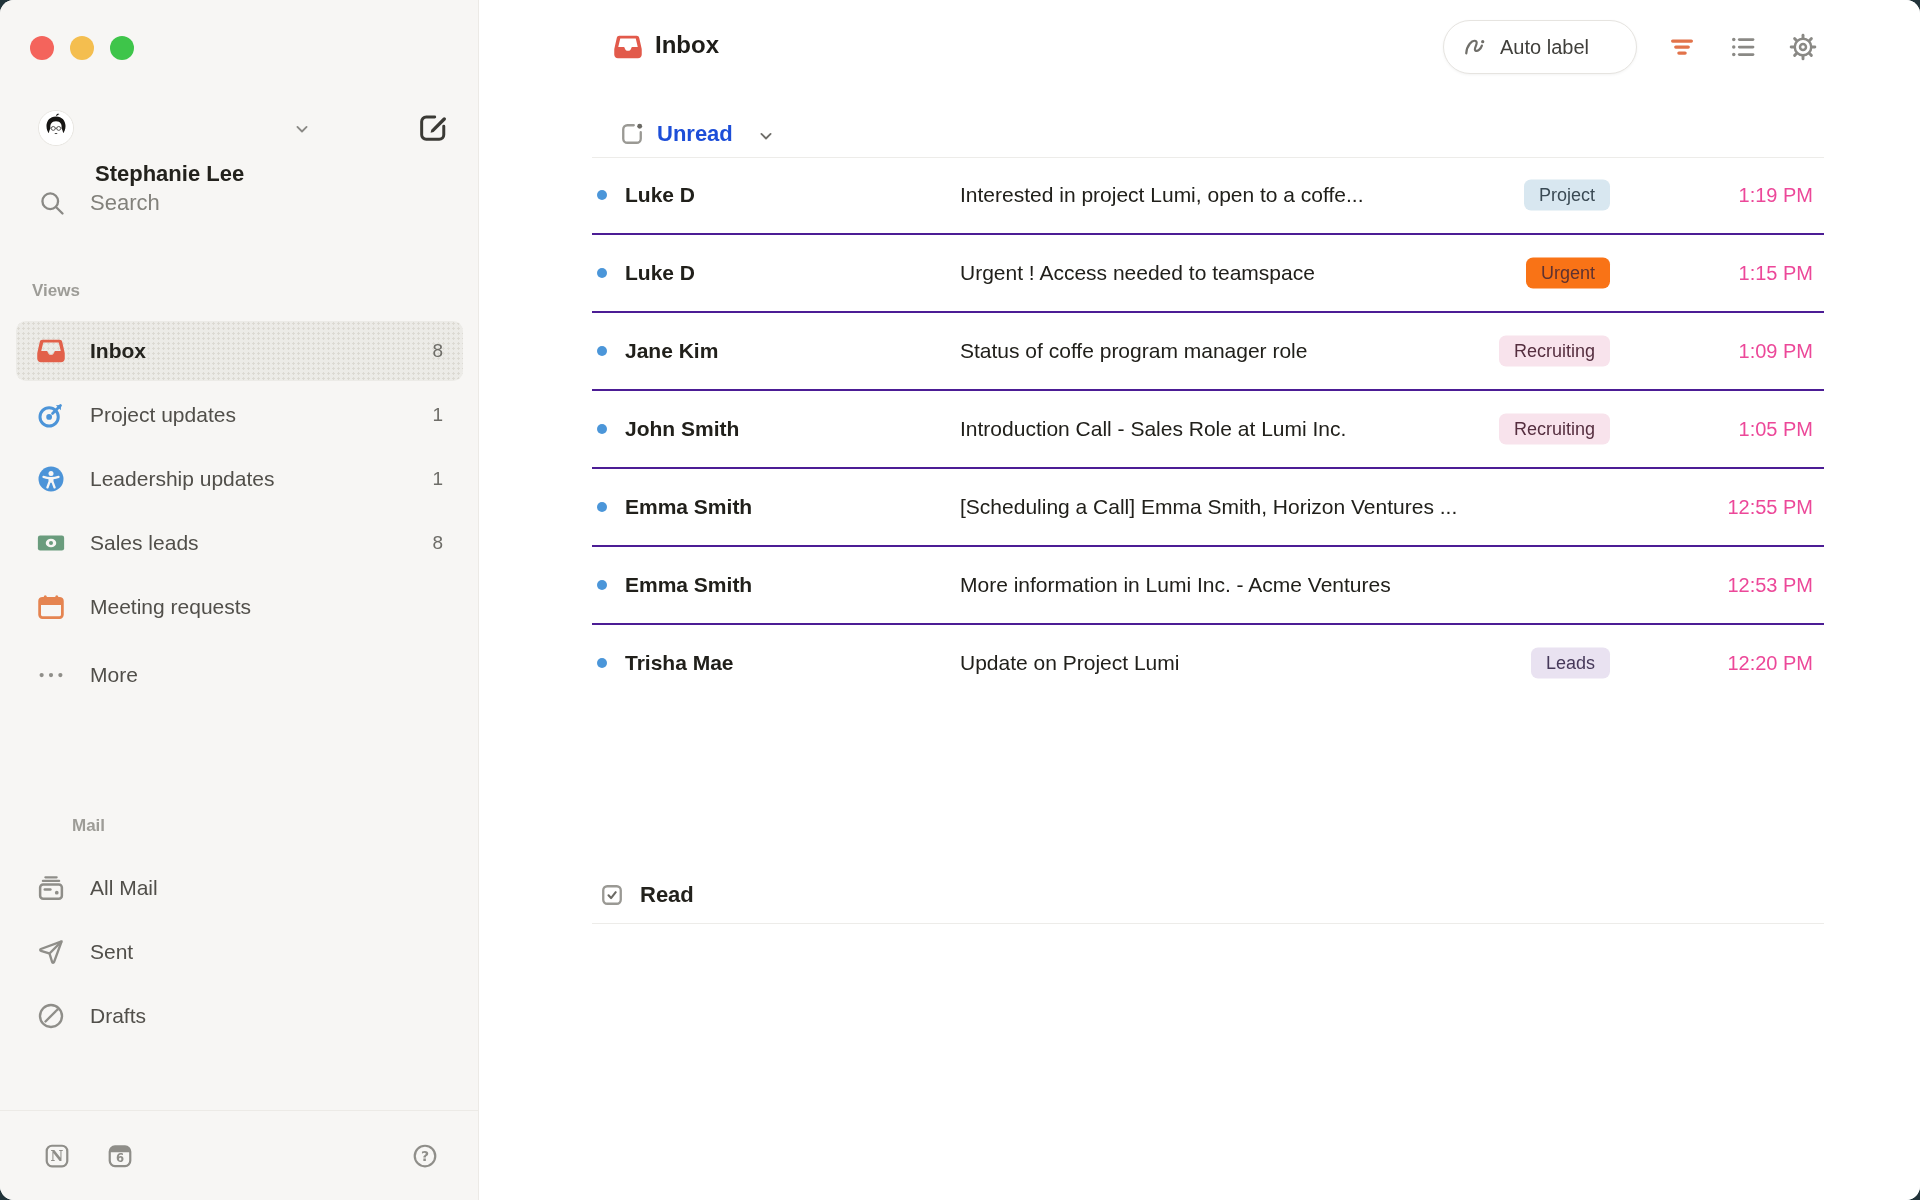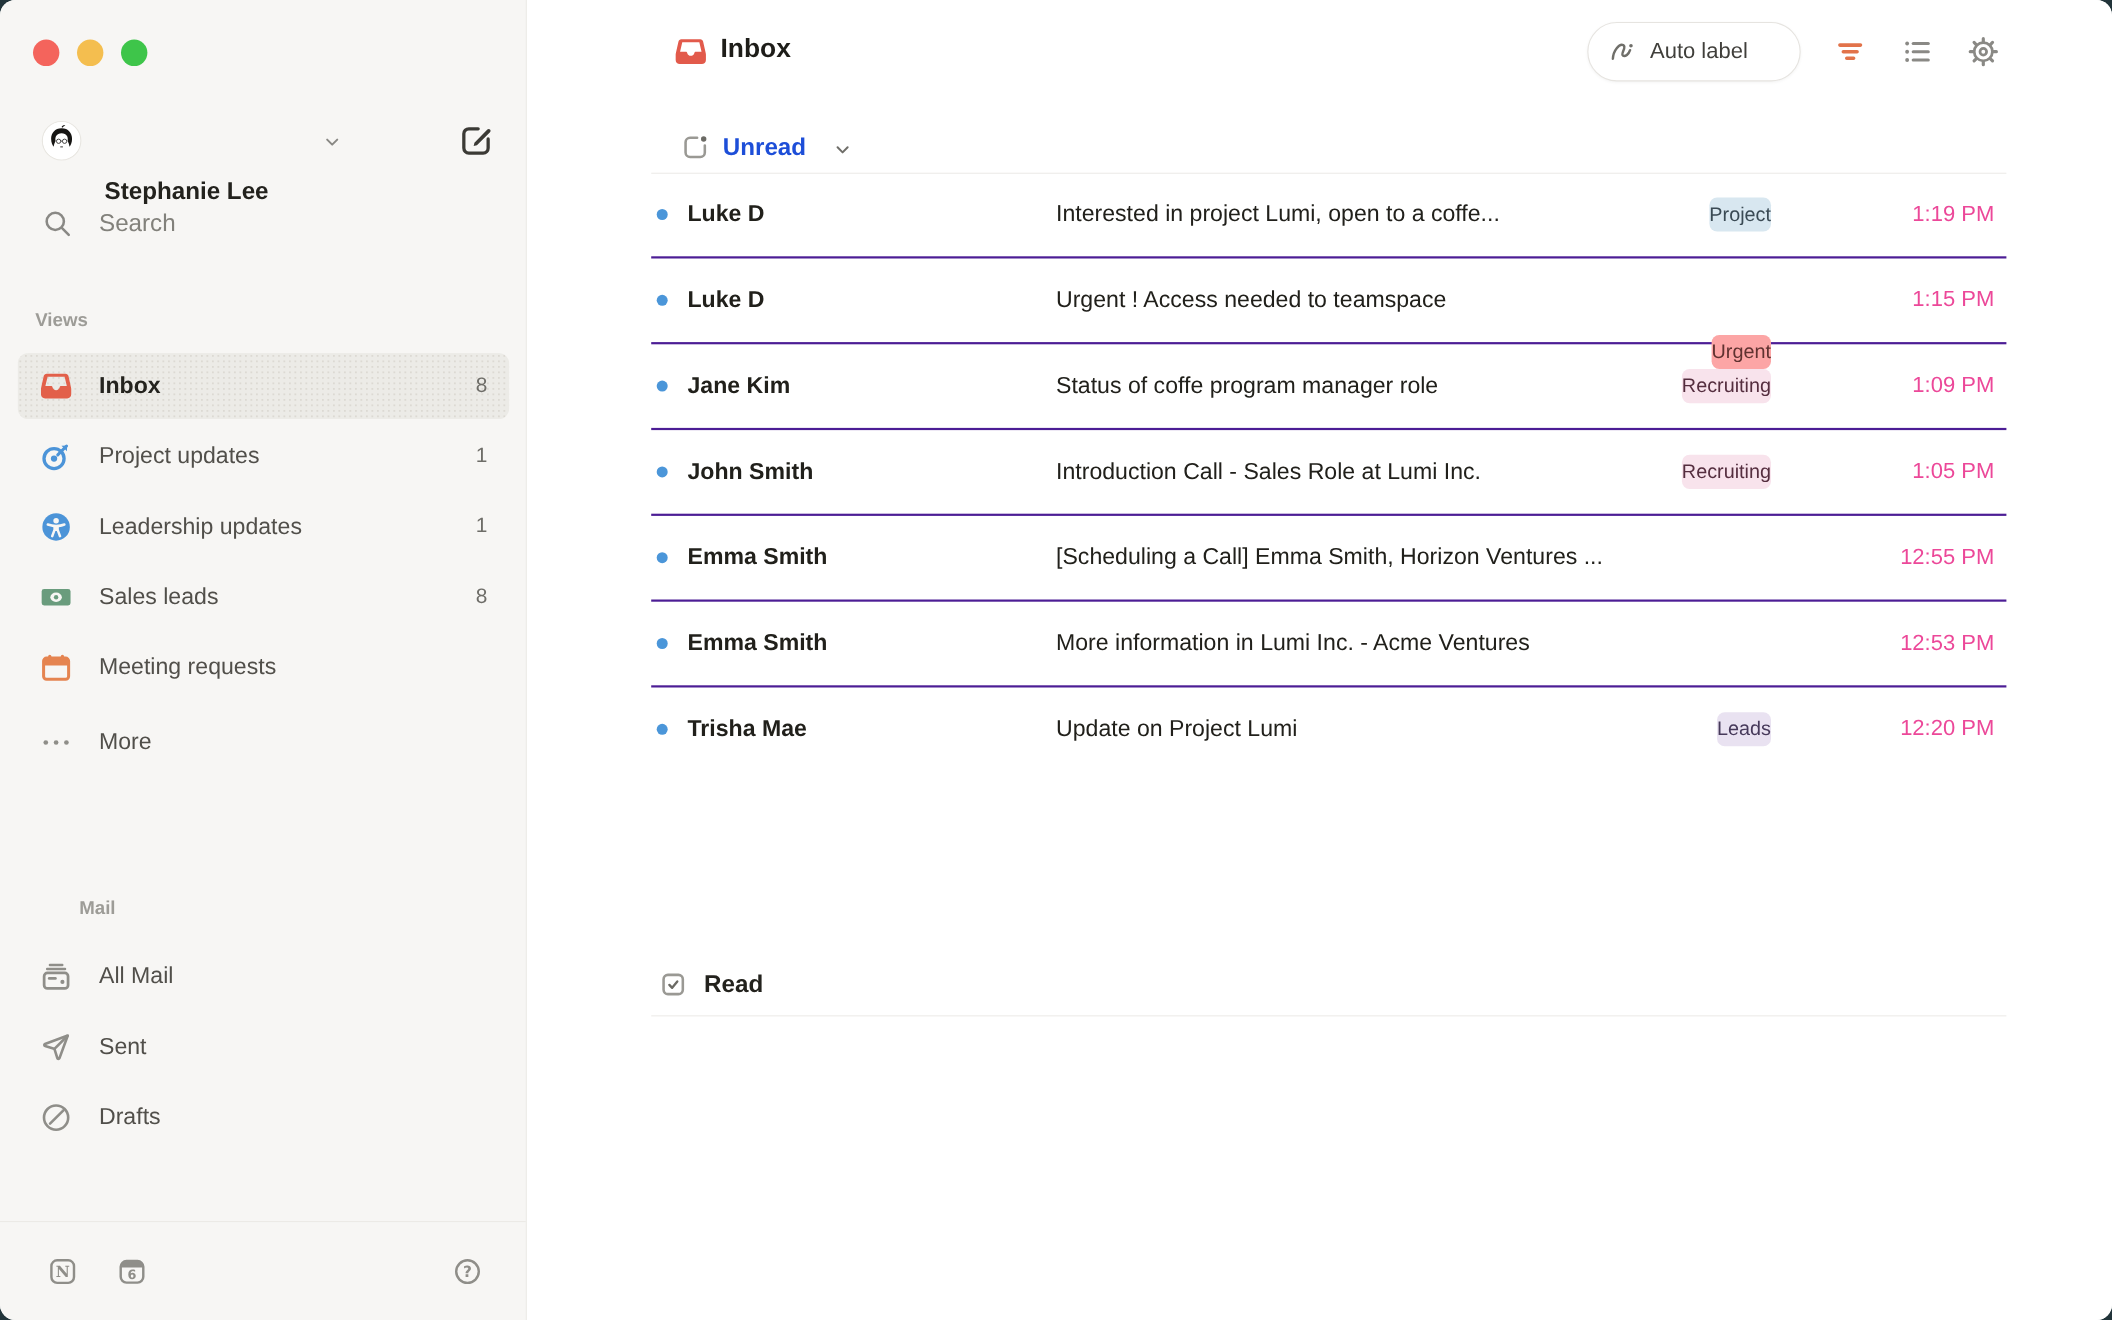--- a/index.html
+++ b/index.html
@@ -89,23 +89,23 @@
   .list-divider{position:absolute;left:113px;right:96px;height:1px;background:#EDECE9;}
   .div-top{top:157px;}
   .div-read{top:923px;}
 
   #email-list{position:absolute;left:113px;right:96px;top:157px;}
   .email-row{position:relative;height:76px;cursor:pointer;}
   .email-row:not(:last-child){border-bottom:2px solid #4c1d95;}
   .unread-dot{position:absolute;left:5px;top:33px;width:10px;height:10px;border-radius:50%;background:#4B96D9;}
   .sender{position:absolute;left:33px;top:50%;transform:translateY(-50%);font-size:21px;font-weight:bold;color:#21201B;white-space:nowrap;}
   .subject{position:absolute;left:368px;top:50%;transform:translateY(-50%);font-size:21px;color:#21201B;white-space:nowrap;max-width:600px;overflow:hidden;text-overflow:ellipsis;}
-  .badge{position:absolute;right:214px;top:50%;transform:translateY(-50%);font-size:18px;padding:5px 0;border-radius:7px;white-space:nowrap;}
+  .badge{position:absolute;right:214px;top:50%;transform:translateY(-50%);font-size:18px;padding:5px 15px;border-radius:7px;white-space:nowrap;}
   .badge.blue{background:#D8E7F0;color:#3A4A54;}
-  .badge.red{background:#fca5a5;color:#5F3230;margin-top:47px;}
+  .badge.red{background:#f97316;color:#5F3230;}
   .badge.pink{background:#F8E3EC;color:#552E3F;}
   .badge.purple{background:#E9E2F1;color:#46395A;}
   .time{position:absolute;right:11px;top:50%;transform:translateY(-50%);font-size:20px;color:#ec4899;}
 
   .read-hdr-icon{position:absolute;left:119px;top:881px;width:28px;height:28px;color:#9A9994;cursor:pointer;}
   .read-label{position:absolute;left:161px;top:882px;font-size:22px;font-weight:bold;color:#23221D;}
 </style>
 </head>
 <body>
 

